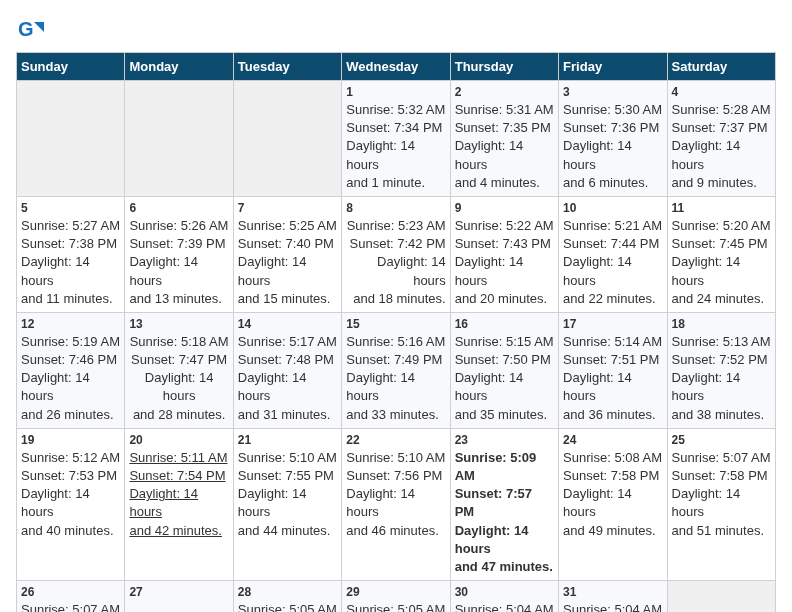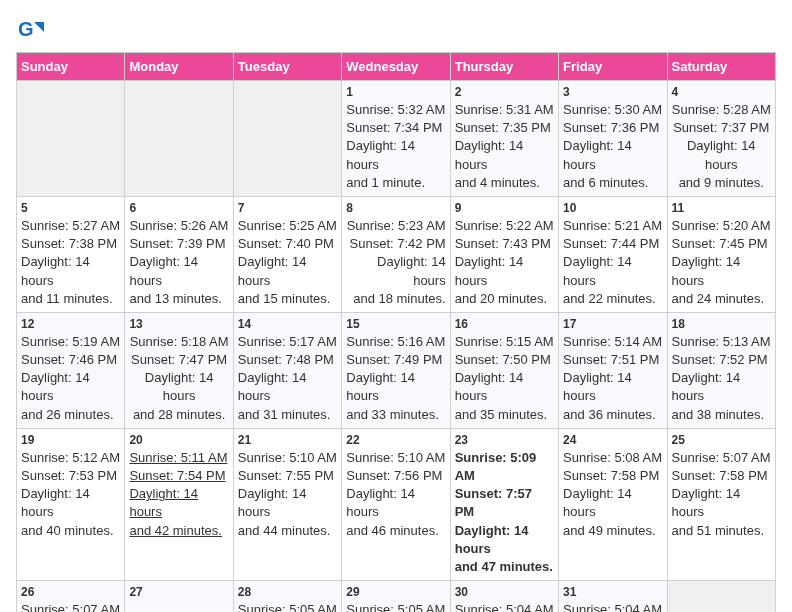--- a/index.html
+++ b/index.html
@@ -47,21 +47,21 @@
     .subtitle {
       font-size: 16px;
       color: #333;
     }
     table {
       width: 100%;
       border-collapse: collapse;
       table-layout: fixed;
     }
     thead tr th {
-      background-color: #ec4899;
+      background-color: #0c4a6e;
       color: #fff;
       font-size: 13px;
       padding: 6px 4px;
       text-align: left;
       border: 1px solid #ccc;
     }
     tbody tr td {
       vertical-align: top;
       border: 1px solid #d0d0d0;
       padding: 4px 4px;
@@ -146,21 +146,21 @@
         </td>
         <td>
           <span class="day-num">3</span>
           <div class="cell-content" style="white-space: pre-line;">Sunrise: 5:30 AM
 Sunset: 7:36 PM
 Daylight: 14 hours
 and 6 minutes.</div>
         </td>
         <td>
           <span class="day-num">4</span>
-          <div class="cell-content" style="white-space: pre-line; text-align: center;">Sunrise: 5:28 AM
+          <div class="cell-content" style="white-space: pre-line;">Sunrise: 5:28 AM
 Sunset: 7:37 PM
 Daylight: 14 hours
 and 9 minutes.</div>
         </td>
       </tr>
       <tr>
         <td>
           <span class="day-num">5</span>
           <div class="cell-content" style="white-space: pre-line;">Sunrise: 5:27 AM
 Sunset: 7:38 PM

